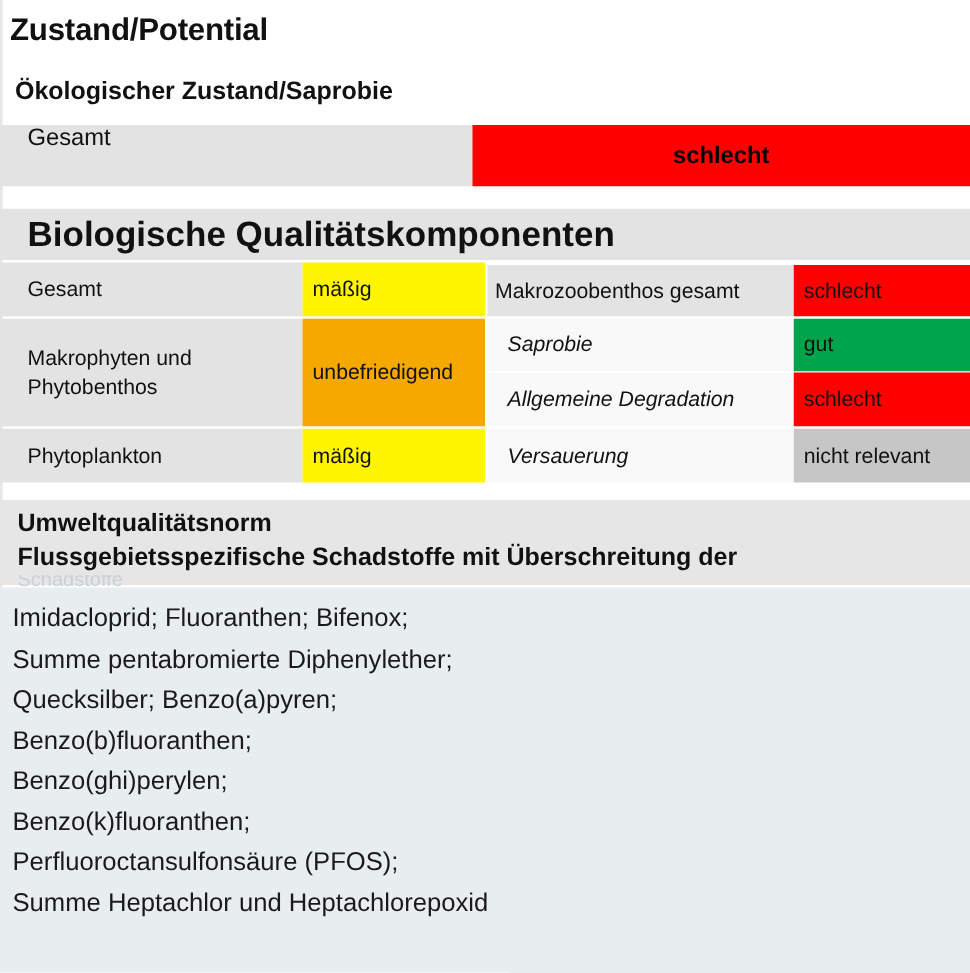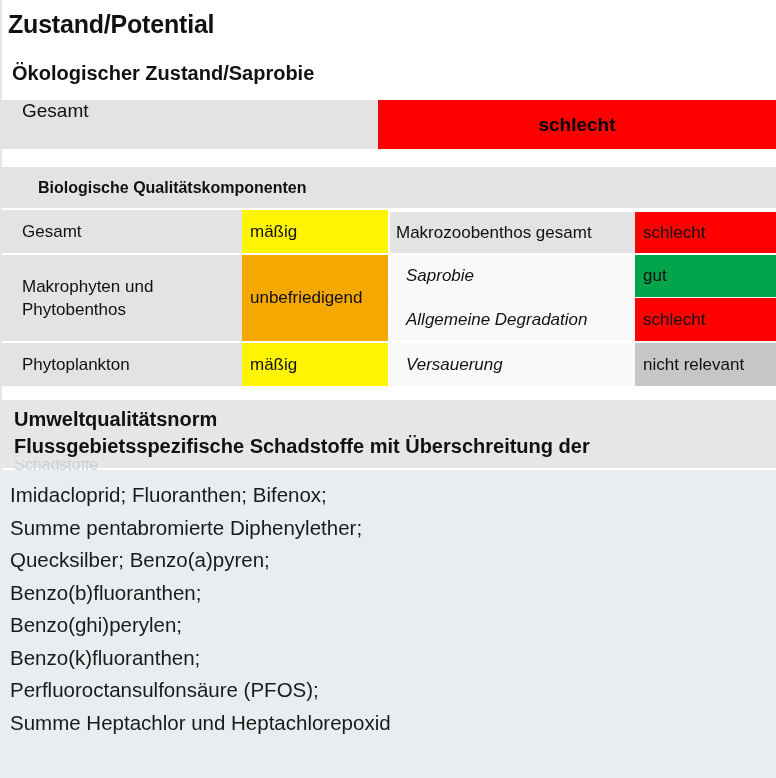--- a/index.html
+++ b/index.html
@@ -91,25 +91,24 @@
     position: absolute;
     left: 0;
     top: 167px;
     width: 776px;
     height: 41px;
     background: #e3e3e3;
     display: flex;
     align-items: center;
   }
   .bio-header span {
-    padding-left: 6px;
-    font-size: 16px;
-    font-weight: bold;
-    color: #111111;
-    margin-left: 32px;
+    padding-left: 22px;
+    font-size: 28px;
+    font-weight: bold;
+    color: #111111;
   }
 
   .bio-grid {
     position: absolute;
     left: 0;
     top: 210px;
     width: 776px;
     height: 176px;
   }
 

